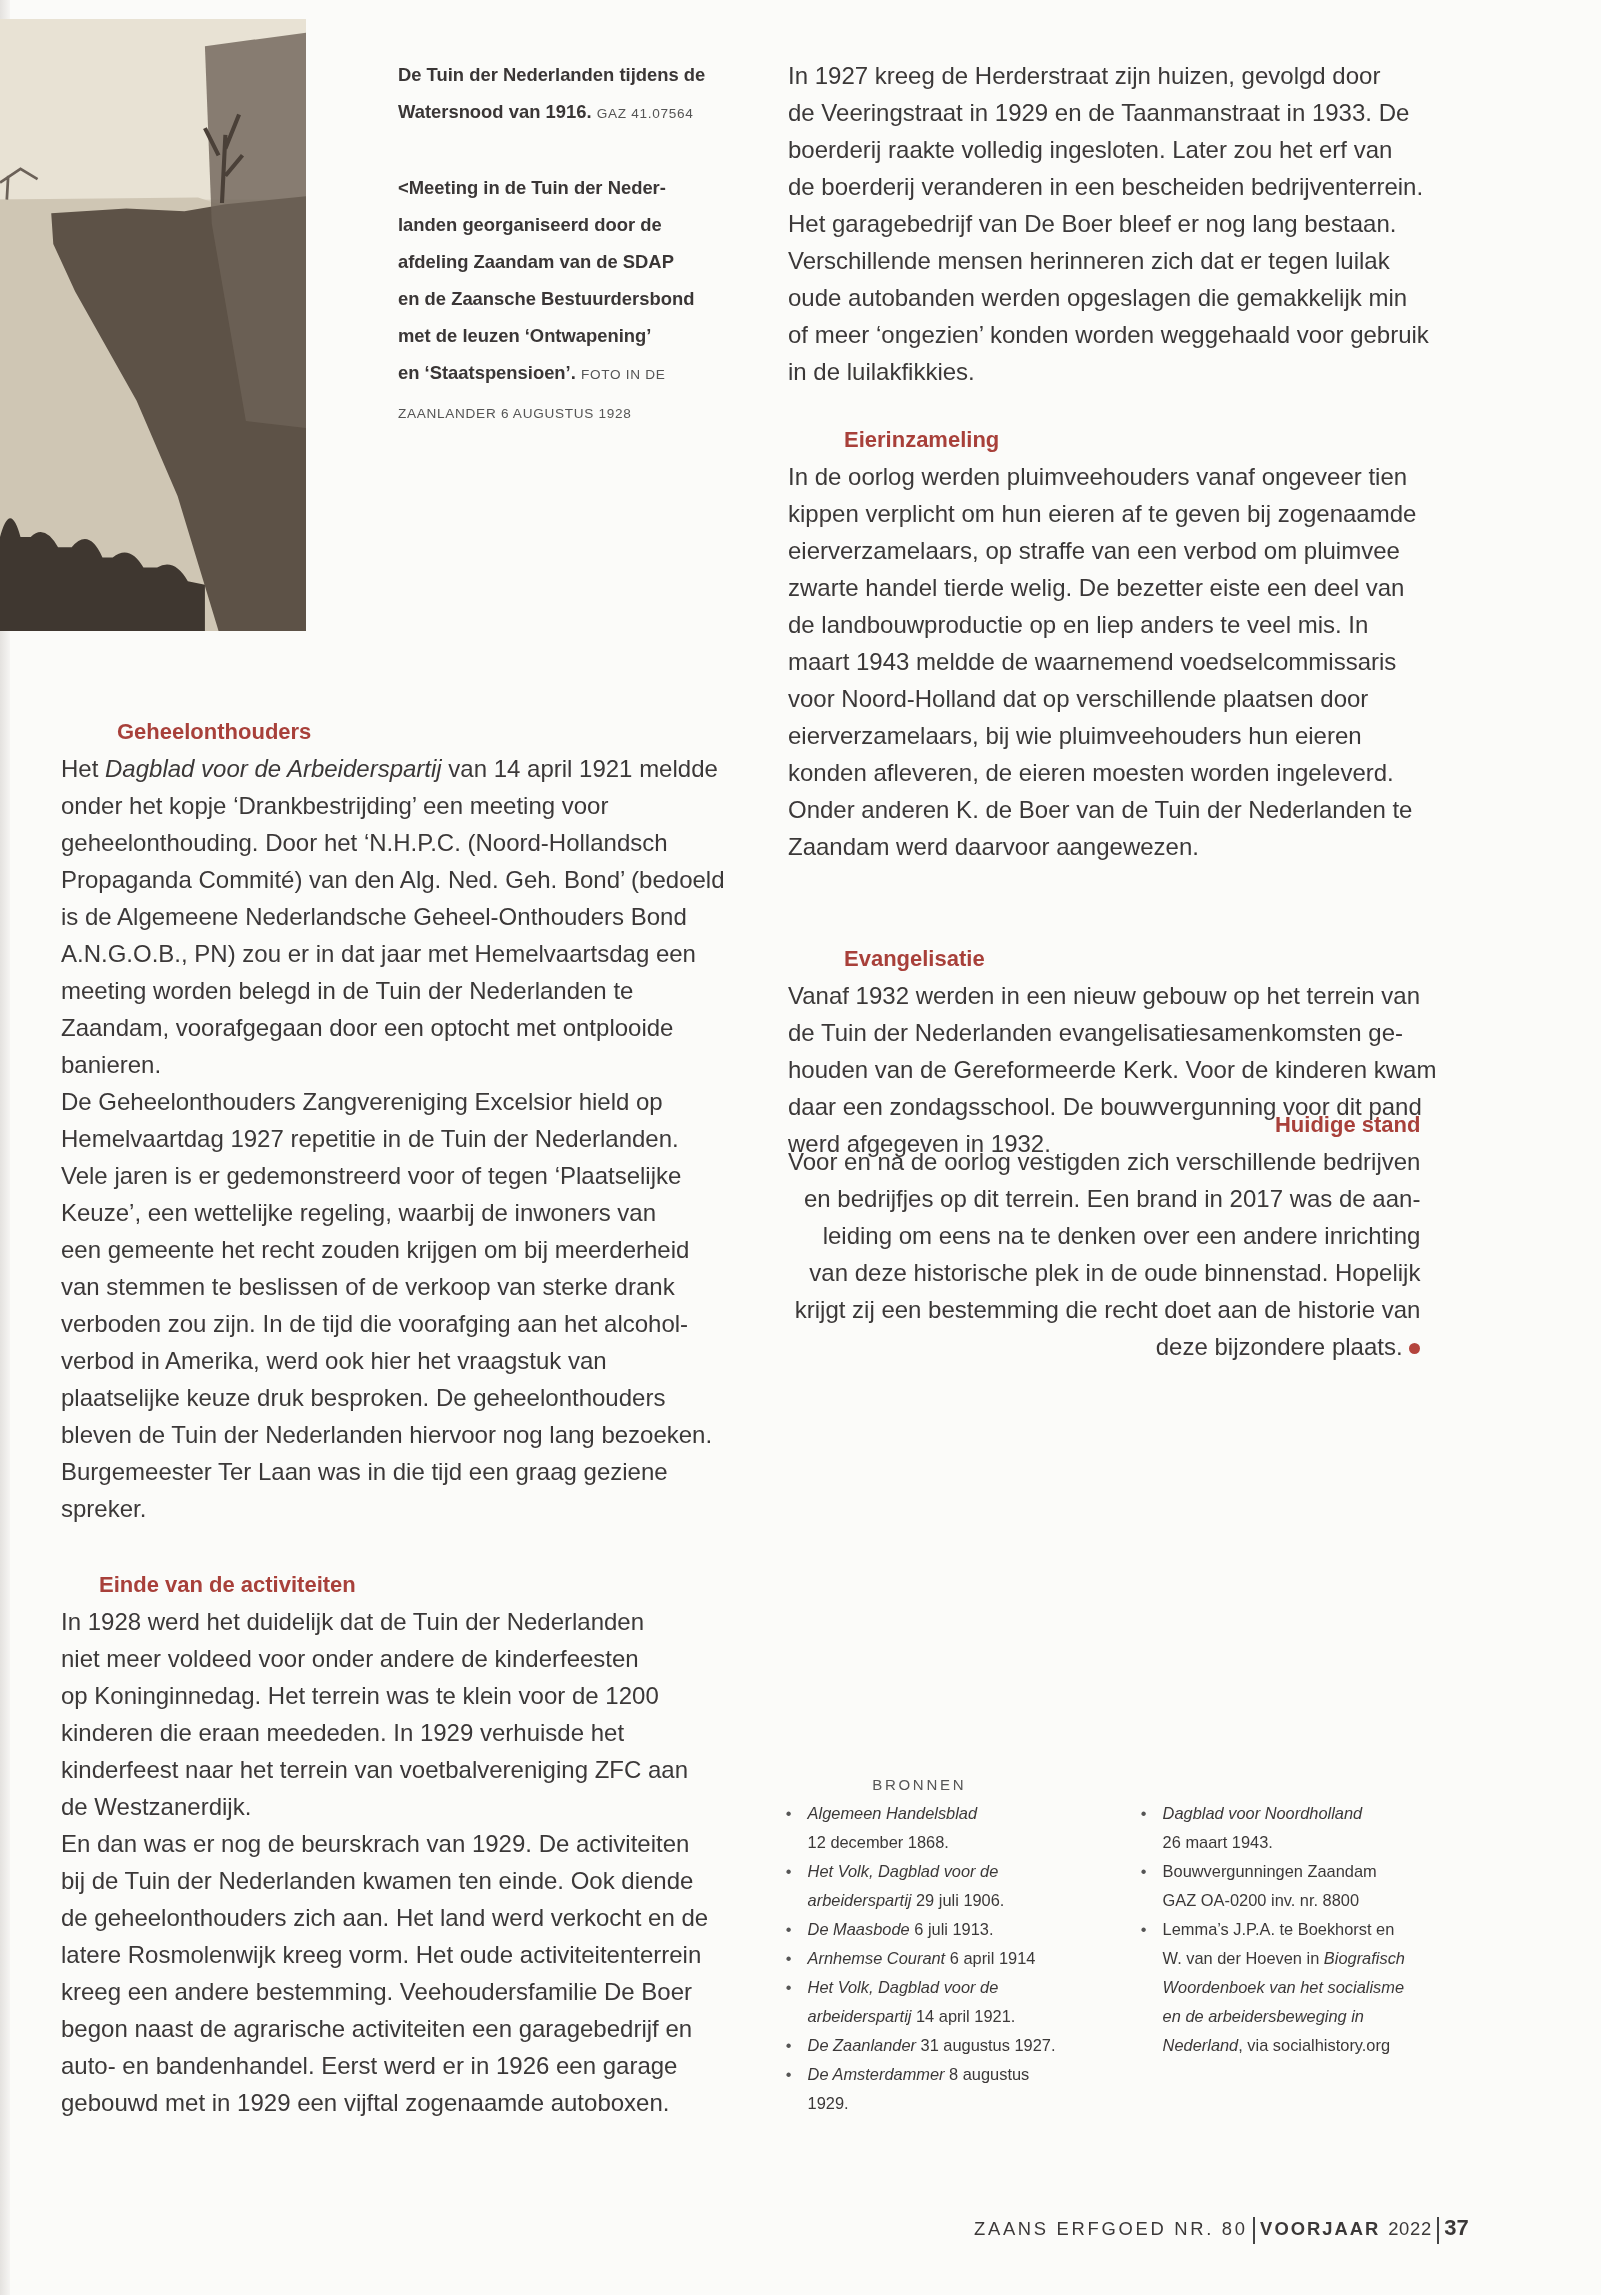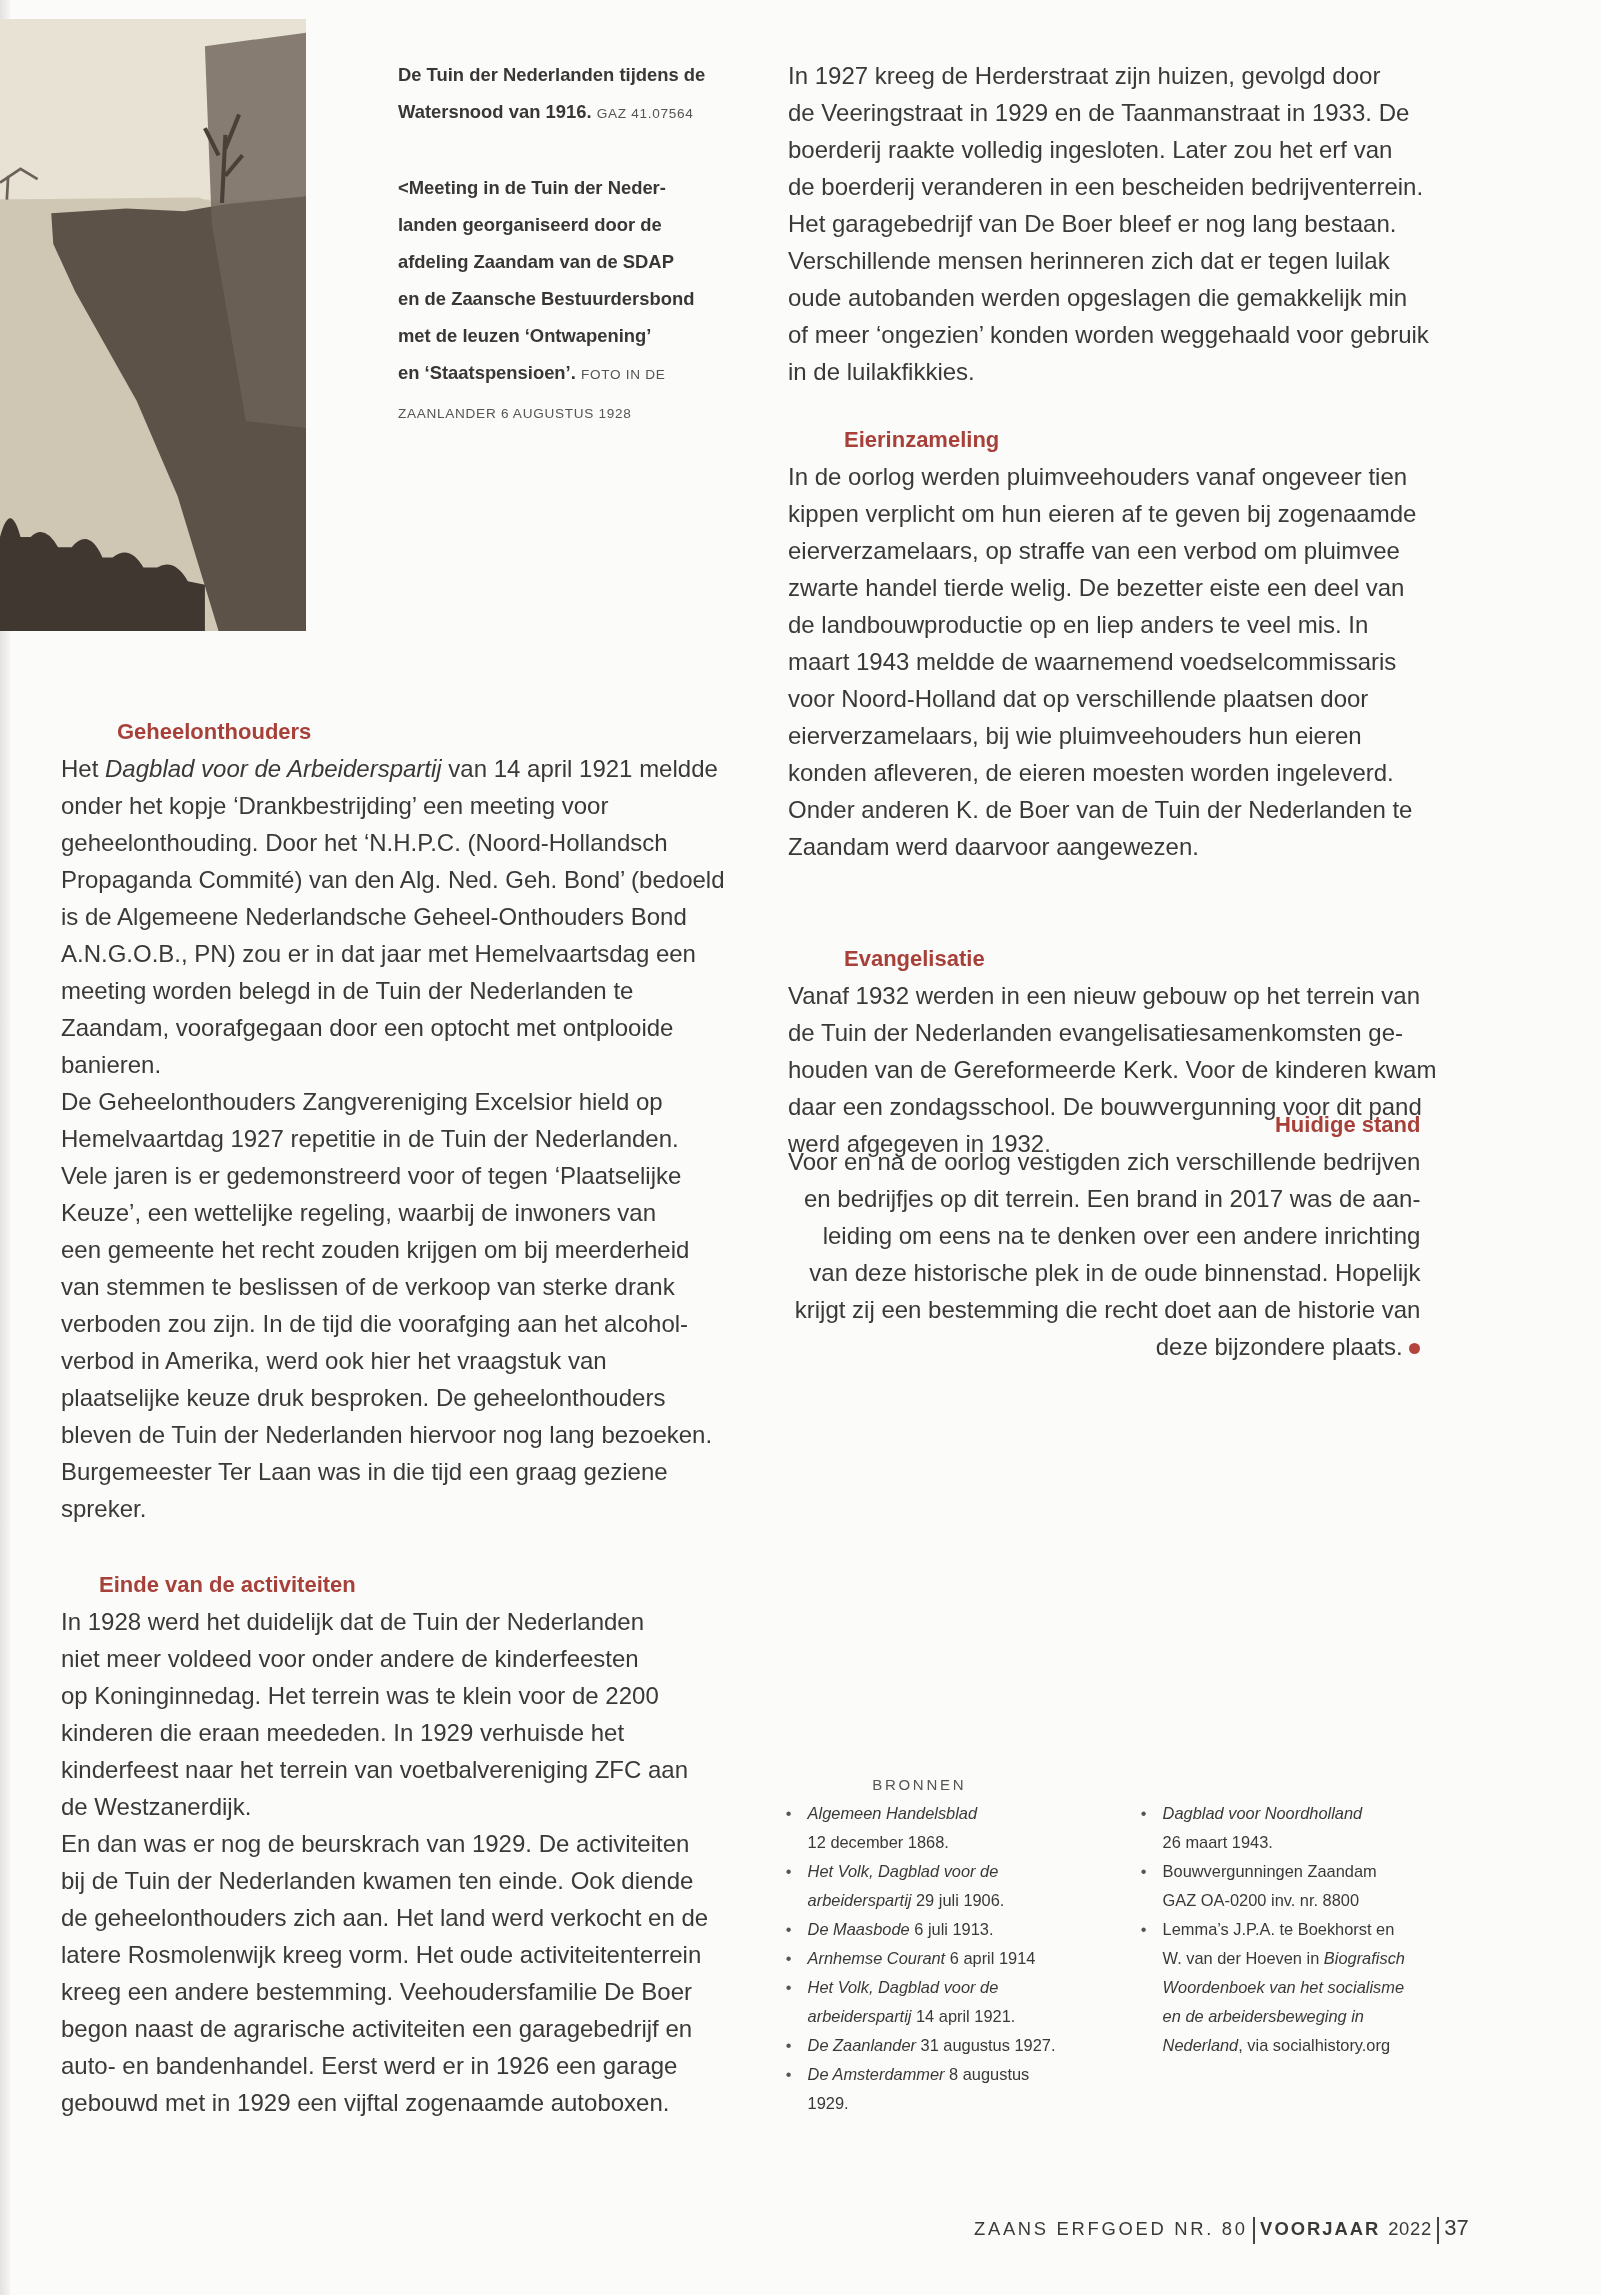--- a/index.html
+++ b/index.html
@@ -35,21 +35,21 @@
   .sources { position:absolute; top:1770px; font-size:16.4px; line-height:29px; color:#3b3838; }
   .sources .title { letter-spacing:2.7px; font-size:15px; color:#555; display:block;text-align:center; }
   .src-item { position:relative; padding-left:24.6px; display:block; }
   .src-item::before { content:"\2022"; position:absolute; left:2.7px; top:0; color:#555; }
   .src-item .ln { display:block; white-space:nowrap; }
   
   .footer { position:absolute; left:974px; top:2215px; font-size:18.4px; letter-spacing:2.7px; color:#3b3838; white-space:nowrap; }
   .footer .sep { display:inline-block; width:1.4px; height:27px; background:#444; vertical-align:middle; margin:0 5.5px; }
   .footer .season { font-weight:bold; letter-spacing:2px; }
   .footer .year { font-weight:normal; letter-spacing:0.7px; }
-  .footer .page { font-weight:normal; font-size:22px; letter-spacing:0; }
+  .footer .page { font-weight:bold; font-size:22px; letter-spacing:0; }
 </style>
 </head>
 <body>
 
 <div class="scan-edge"></div>
 
 <div class="photo">
   <svg viewBox="0 0 448 898" preserveAspectRatio="none">
     <rect x="0" y="0" width="448" height="898" fill="#e8e2d4"></rect>
     <rect x="0" y="265" width="448" height="633" fill="#d9d1c1"></rect>
@@ -97,21 +97,21 @@
   <span class="line">plaatselijke keuze druk besproken. De geheelonthouders</span>
   <span class="line">bleven de Tuin der Nederlanden hiervoor nog lang bezoeken.</span>
   <span class="line">Burgemeester Ter Laan was in die tijd een graag geziene</span>
   <span class="line">spreker.</span>
 </div>
 
 <div class="col left" style="top:1566px;">
   <span class="heading" style="padding-left:38px;">Einde van de activiteiten</span>
   <span class="line">In 1928 werd het duidelijk dat de Tuin der Nederlanden</span>
   <span class="line">niet meer voldeed voor onder andere de kinderfeesten</span>
-  <span class="line">op Koninginnedag. Het terrein was te klein voor de 2200</span>
+  <span class="line">op Koninginnedag. Het terrein was te klein voor de 1200</span>
   <span class="line">kinderen die eraan meededen. In 1929 verhuisde het</span>
   <span class="line">kinderfeest naar het terrein van voetbalvereniging ZFC aan</span>
   <span class="line">de Westzanerdijk.</span>
   <span class="line">En dan was er nog de beurskrach van 1929. De activiteiten</span>
   <span class="line">bij de Tuin der Nederlanden kwamen ten einde. Ook diende</span>
   <span class="line">de geheelonthouders zich aan. Het land werd verkocht en de</span>
   <span class="line">latere Rosmolenwijk kreeg vorm. Het oude activiteitenterrein</span>
   <span class="line">kreeg een andere bestemming. Veehoudersfamilie De Boer</span>
   <span class="line">begon naast de agrarische activiteiten een garagebedrijf en</span>
   <span class="line">auto- en bandenhandel. Eerst werd er in 1926 een garage</span>

